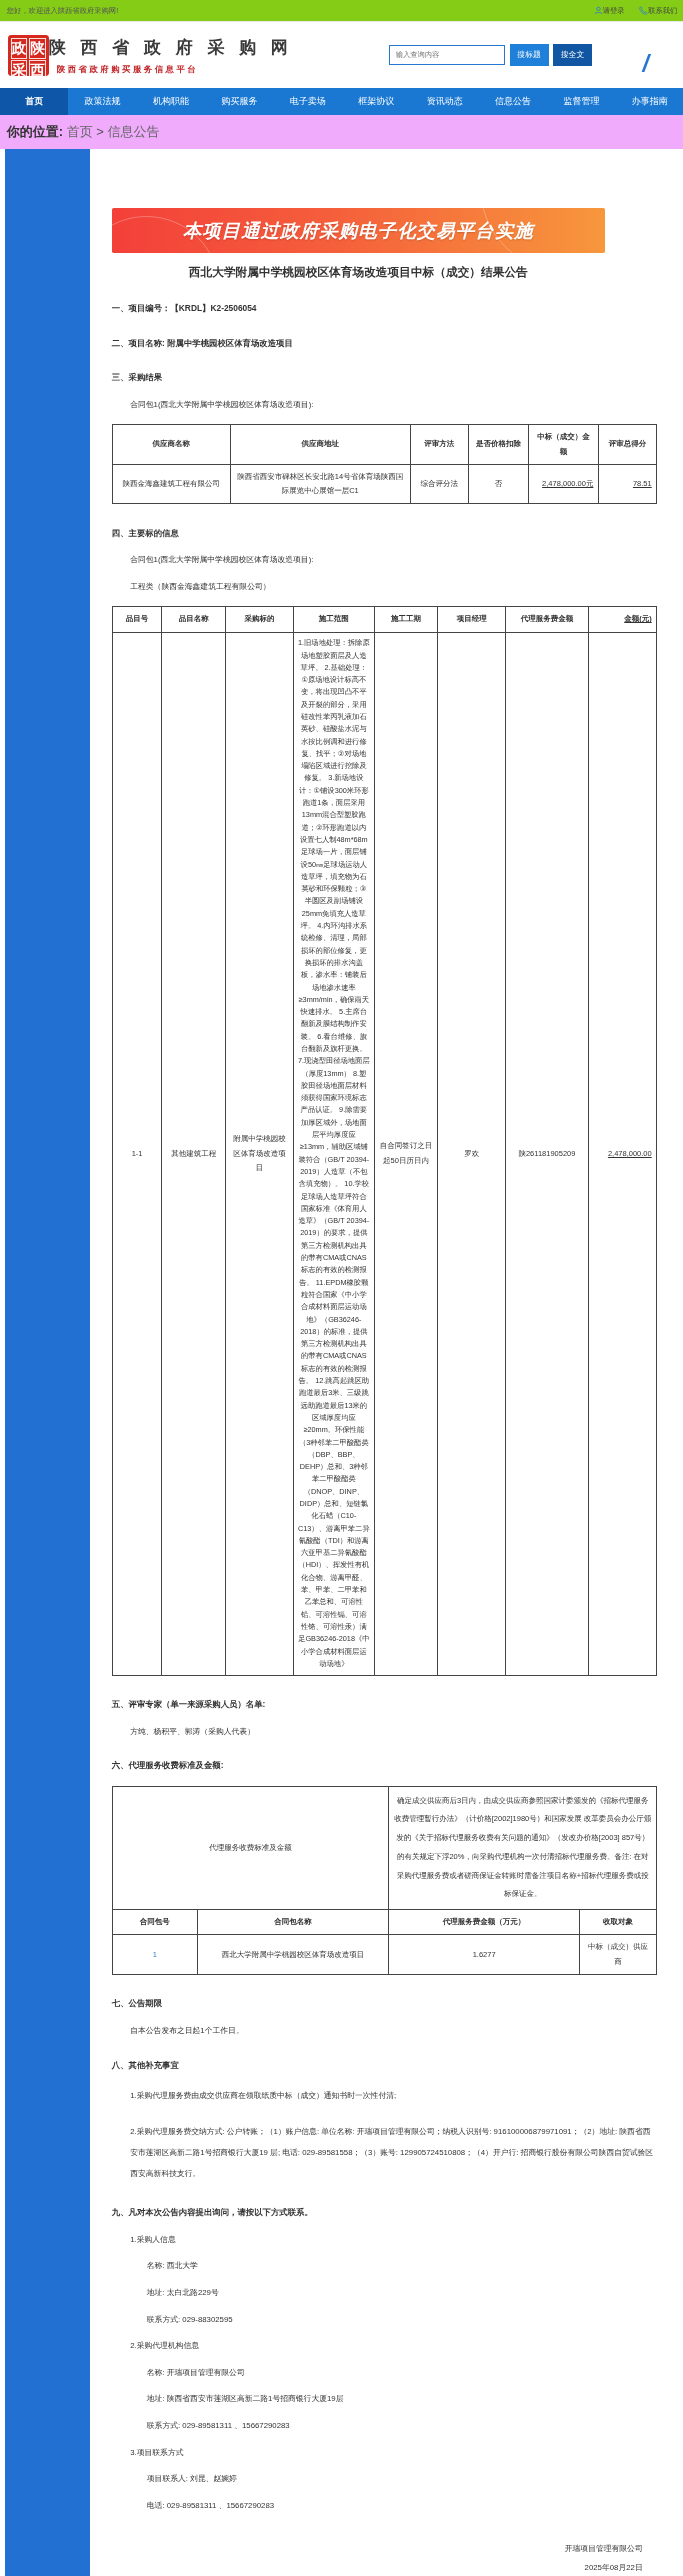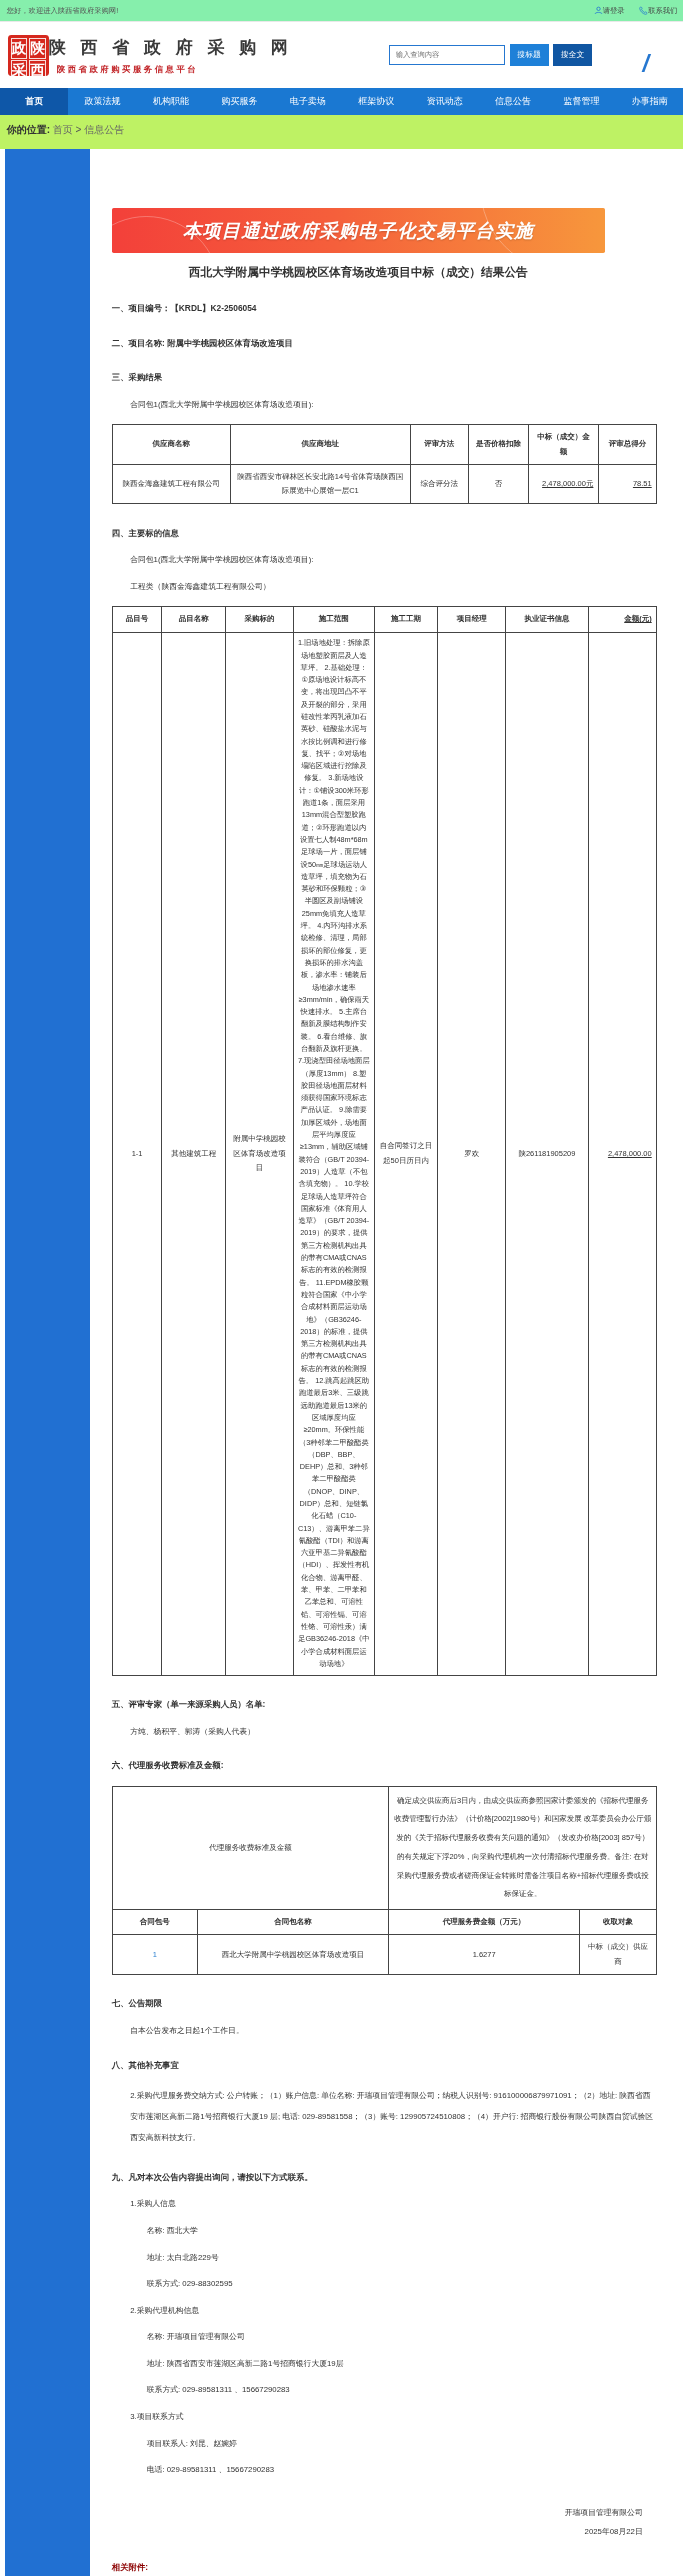--- a/index.html
+++ b/index.html
@@ -1,20 +1,20 @@
 <!DOCTYPE html>
 <html style="font-size:9px"><head>
 <meta charset="utf-8">
 <style>
   * { box-sizing: border-box; }
   html,body { margin:0; padding:0; background:#fff; }
   body { width:684px; font-family:"Liberation Sans","DejaVu Sans",sans-serif; color:#333; }
 
   
-  .topbar { height:22.3px; background:#86efac; border-bottom:0.6px solid #e9e9e9;
+  .topbar { height:22.3px; background:#84cc16; border-bottom:0.6px solid #e9e9e9;
             display:flex; align-items:center; padding:0 6.7px; font-size:7.3px; color:#555; }
   .topbar-right { margin-left:auto; display:flex; align-items:center; gap:14.5px; }
   .top-link { display:flex; align-items:center; gap:0; color:#444; cursor:pointer; }
   .top-ic { width:9px; height:9px; display:inline-block; }
 
   
   .header { height:66px; display:flex; align-items:center; padding:0 7.8px; position:relative; background:#fff; }
   .logo { width:41px; height:41px; background:#d5281e; border-radius:3.4px; padding:2.8px;
           display:grid; grid-template-columns:1fr 1fr; grid-template-rows:1fr 1fr; gap:1.7px; }
   .logo span { color:#fff; font-weight:bold; font-size:14.5px; display:flex; align-items:center; justify-content:center;
@@ -29,21 +29,21 @@
   .btn-full  { background:#1056a2; margin-left:4.5px; }
   .slash-dec { position:absolute; right:35px; top:29px; color:#2577d0; font-size:23.5px; font-weight:bold; font-style:italic; }
 
   
   .nav { height:27px; background:#1a78d2; display:flex; }
   .nav-item { flex:1; display:flex; align-items:center; justify-content:center;
               color:#fff; font-size:9px; cursor:pointer; }
   .nav-item.active { background:#0e57a8; font-weight:bold; }
 
   
-  .crumb-band { height:34px; background:#bef264; font-size:10px; color:#555; padding:7.8px 0 0 6.7px; }
+  .crumb-band { height:34px; background:#f0abfc; font-size:13px; color:#555; padding:7.8px 0 0 6.7px; }
   .crumb-band b { font-weight:bold; color:#333; }
   .crumb-link { color:#666; cursor:pointer; }
 
   
   .main-wrap { display:flex; padding:0 4.5px; background:#fff; }
   .side-strip { width:85px; background:#2170d2; }
   .card { flex:1; background:#fff; padding:11.2px 22.3px 32px 22.3px; }
 
   .banner-col { width:493px; }
   .banner { height:45px; border-radius:1.7px; position:relative; overflow:hidden;
@@ -201,21 +201,21 @@
           <col style="width:12.6%">
         </colgroup>
       <tbody>
           <tr>
         <th>品目号</th>
         <th>品目名称</th>
         <th>采购标的</th>
         <th>施工范围</th>
         <th>施工工期</th>
         <th>项目经理</th>
-        <th>执业证书信息</th>
+        <th>代理服务费金额</th>
         <th class="num">金额(元)</th>
       </tr>
       <tr>
         <td>1-1</td>
         <td>其他建筑工程</td>
         <td>附属中学桃园校区体育场改造项目</td>
         <td class="scope">1.旧场地处理：拆除原场地塑胶面层及人造草坪。 2.基础处理：①原场地设计标高不变，将出现凹凸不平及开裂的部分，采用硅改性苯丙乳液加石英砂、硅酸盐水泥与水按比例调和进行修复、找平；②对场地塌陷区域进行挖除及修复。 3.新场地设计：①铺设300米环形跑道1条，面层采用13mm混合型塑胶跑道；②环形跑道以内设置七人制48m*68m足球场一片，面层铺设50㎜足球场运动人造草坪，填充物为石英砂和环保颗粒；③半圆区及副场铺设25mm免填充人造草坪。 4.内环沟排水系统检修、清理，局部损坏的部位修复，更换损坏的排水沟盖板，渗水率：铺装后场地渗水速率≥3mm/min，确保雨天快速排水。 5.主席台翻新及膜结构制作安装。 6.看台维修、旗台翻新及旗杆更换。 7.现浇型田径场地面层（厚度13mm） 8.塑胶田径场地面层材料须获得国家环境标志产品认证。 9.除需要加厚区域外，场地面层平均厚度应≥13mm，辅助区域铺装符合（GB/T 20394-2019）人造草（不包含填充物）。 10.学校足球场人造草坪符合国家标准《体育用人造草》（GB/T 20394-2019）的要求，提供第三方检测机构出具的带有CMA或CNAS标志的有效的检测报告。 11.EPDM橡胶颗粒符合国家《中小学合成材料面层运动场地》（GB36246-2018）的标准，提供第三方检测机构出具的带有CMA或CNAS标志的有效的检测报告。 12.跳高起跳区助跑道最后3米、三级跳远助跑道最后13米的区域厚度均应≥20mm。环保性能（3种邻苯二甲酸酯类（DBP、BBP、DEHP）总和、3种邻苯二甲酸酯类（DNOP、DINP、DIDP）总和、短链氯化石蜡（C10-C13）、游离甲苯二异氰酸酯（TDI）和游离六亚甲基二异氰酸酯（HDI）、挥发性有机化合物、游离甲醛、苯、甲苯、二甲苯和乙苯总和、可溶性铅、可溶性镉、可溶性铬、可溶性汞）满足GB36246-2018《中小学合成材料面层运动场地》</td>
         <td>自合同签订之日起50日历日内</td>
         <td>罗欢</td>
         <td>陕261181905209</td>
@@ -252,20 +252,21 @@
         <td>1.6277</td>
         <td>中标（成交）供应商</td>
       </tr>
     </tbody>
       </table>
 
     <div class="sec-h">七、公告期限</div>
     <div class="para">自本公告发布之日起1个工作日。</div>
 
     <div class="sec-h">八、其他补充事宜</div>
+    <div class="s8-item">1.采购代理服务费由成交供应商在领取纸质中标（成交）通知书时一次性付清;</div>
     <div class="s8-item">2.采购代理服务费交纳方式: 公户转账；（1）账户信息: 单位名称: 开瑞项目管理有限公司；纳税人识别号: 916100006879971091；（2）地址: 陕西省西安市莲湖区高新二路1号招商银行大厦19 层; 电话: 029-89581558；（3）账号: 129905724510808；（4）开户行: 招商银行股份有限公司陕西自贸试验区西安高新科技支行。</div>
 
     <div class="sec-h">九、凡对本次公告内容提出询问，请按以下方式联系。</div>
     <div class="para">1.采购人信息</div>
     <div class="para2">名称: 西北大学</div>
     <div class="para2">地址: 太白北路229号</div>
     <div class="para2">联系方式: 029-88302595</div>
     <div class="para">2.采购代理机构信息</div>
     <div class="para2">名称: 开瑞项目管理有限公司</div>
     <div class="para2">地址: 陕西省西安市莲湖区高新二路1号招商银行大厦19层</div>

